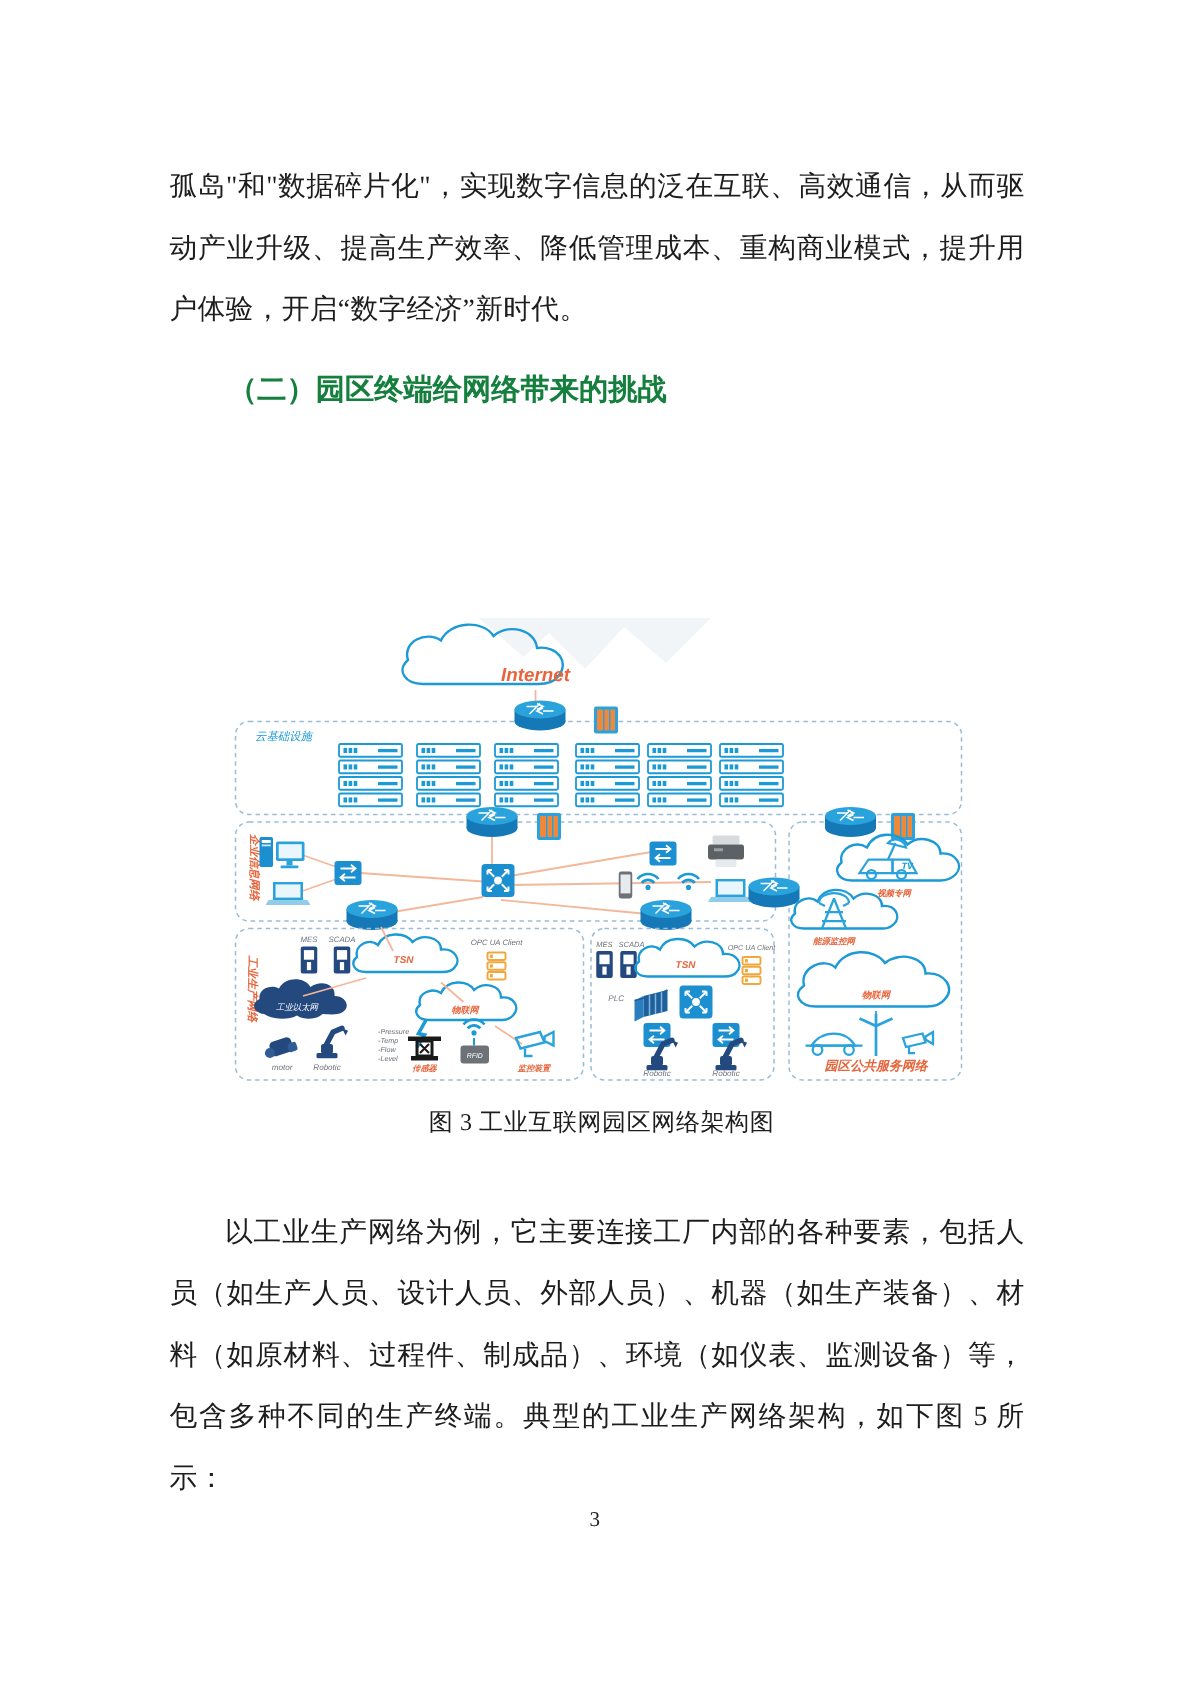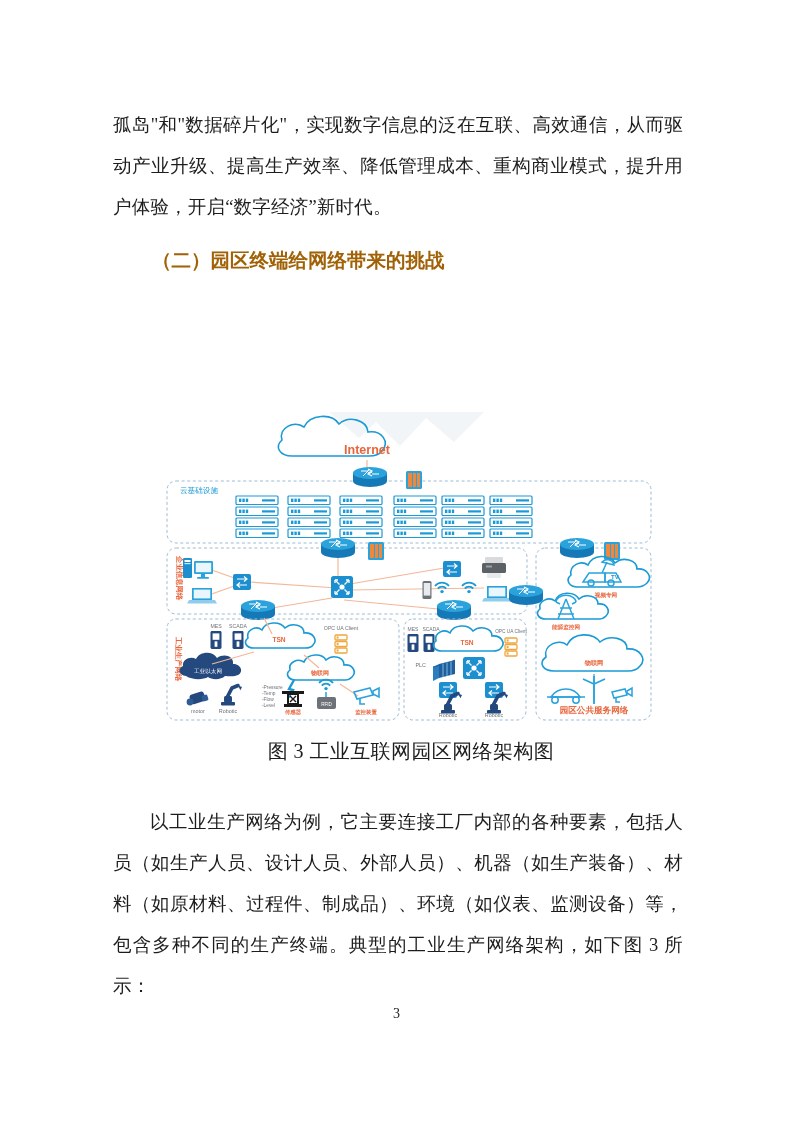--- a/index.html
+++ b/index.html
@@ -15,38 +15,38 @@
     position:absolute;left:113px;width:570px;
     font-size:18.5px;line-height:41px;
     text-align:justify;text-justify:inter-character;
     letter-spacing:.2px;
     color:#1d1d1d;
   }
   .para-top{top:86px;}
   .heading{
     position:absolute;left:113px;width:570px;top:225px;
     font-size:19.5px;font-weight:bold;line-height:40px;
-    text-indent:2em;color:#a16207;
+    text-indent:2em;color:#15803d;
   }
   .para-mid{top:282px;}
   .para-bottom{top:783px;}
   .indent{text-indent:2em;display:block;}
 
   .figcaption{
-    position:absolute;left:126px;width:570px;top:738px;
-    text-align:center;font-size:20px;color:#1d1d1d;letter-spacing:.4px;
+    position:absolute;left:116px;width:570px;top:738px;
+    text-align:center;font-size:16px;color:#1d1d1d;letter-spacing:.4px;
   }
   .pageno{
     position:absolute;left:0;width:793px;top:1006px;
     text-align:center;font-size:14px;color:#1d1d1d;
   }
 
   
   .figure{
-    position:absolute;left:154px;top:412px;width:510px;height:318px;
+    position:absolute;left:144px;top:412px;width:510px;height:318px;font-style:italic;
   }
   .figure svg{display:block;}
 </style>
 </head>
 <body>
 
 <div class="page">
 
   <p class="body-text para-top">孤岛"和"数据碎片化"，实现数字信息的泛在互联、高效通信，从而驱动产业升级、提高生产效率、降低管理成本、重构商业模式，提升用户体验，开启“数字经济”新时代。</p>
 
@@ -396,17 +396,17 @@
       <path d="M462,286 l0,4 l4,0" fill="none" stroke="#2aa3dd" stroke-width="1.5"></path>
     </g>
 
     <text class="ttl" x="440" y="301" font-size="8.6" text-anchor="middle">园区公共服务网络</text>
   </svg>
   </div>
 
   <div class="figcaption">图 3  工业互联网园区网络架构图</div>
 
   <p class="body-text para-bottom">
-    <span class="indent">以工业生产网络为例，它主要连接工厂内部的各种要素，包括人员（如生产人员、设计人员、外部人员）、机器（如生产装备）、材料（如原材料、过程件、制成品）、环境（如仪表、监测设备）等，包含多种不同的生产终端。典型的工业生产网络架构，如下图 3 所示：</span>
+    <span class="indent">以工业生产网络为例，它主要连接工厂内部的各种要素，包括人员（如生产人员、设计人员、外部人员）、机器（如生产装备）、材料（如原材料、过程件、制成品）、环境（如仪表、监测设备）等，包含多种不同的生产终端。典型的工业生产网络架构，如下图 5 所示：</span>
   </p>
 
   <div class="pageno">3</div>
 </div>
 
 </body></html>

